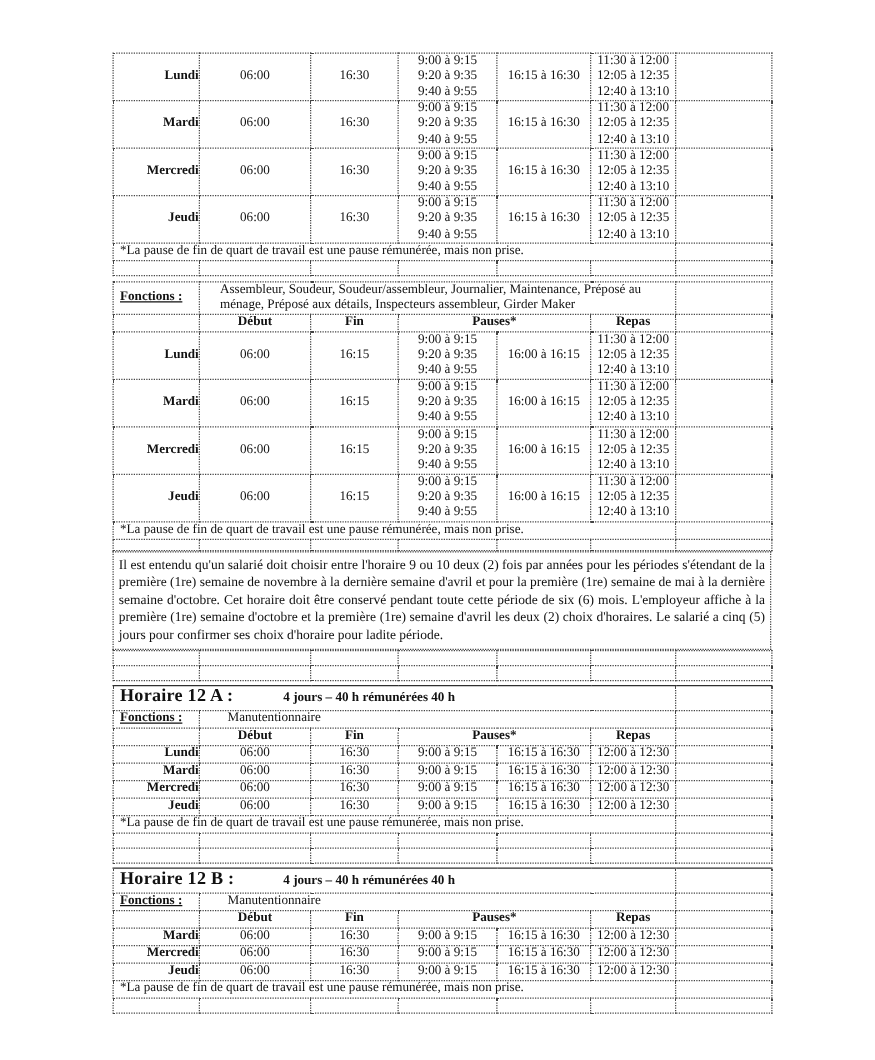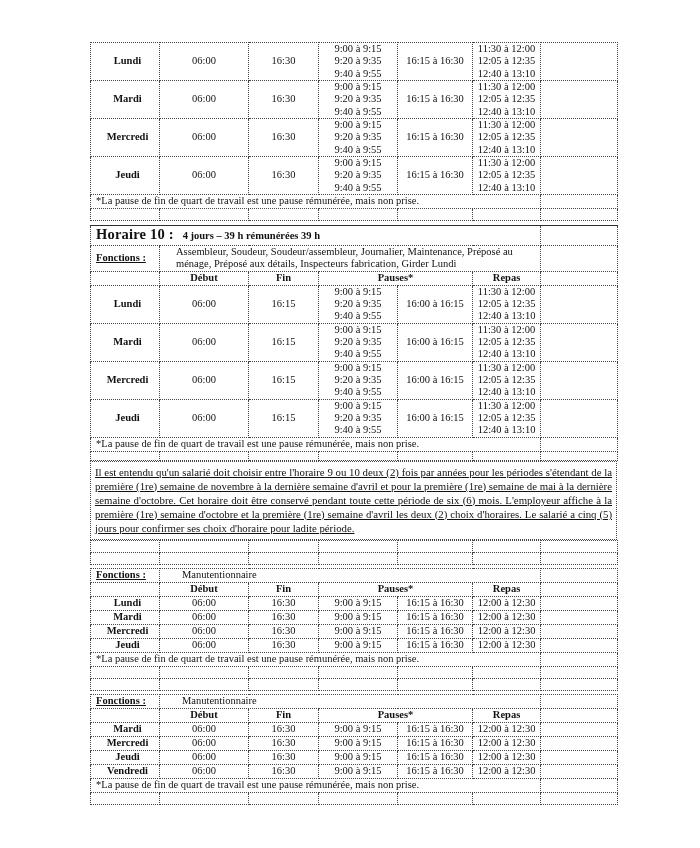--- a/index.html
+++ b/index.html
@@ -12,21 +12,21 @@
 
   table{border-collapse:collapse;table-layout:fixed;width:527px;}
   td{
     border:1px dotted #454545;
     font-size:10.5px;line-height:12.1px;
     padding:0;text-align:center;vertical-align:middle;
     overflow:hidden;white-space:nowrap;
   }
   tr.day-tall td{height:37px;}
   tr.day-short td{height:13px;}
-  .c-day{text-align:center;padding-left:5px;font-weight:bold;}
+  .c-day{text-align:right;padding-left:5px;font-weight:bold;}
 
   .title-row td{border-top:1px solid #2e2e2e;text-align:left;padding:2px 0 2px 5px;height:15px;}
   .t-title{font-size:14.5px;font-weight:bold;letter-spacing:.2px;}
   .t-sub{font-size:10.5px;font-weight:bold;}
   .tw-narrow .t-title{display:inline-block;min-width:84px;}
   .tw-wide  .t-title{display:inline-block;min-width:128px;}
 
   .fonctions-row td{text-align:left;height:13px;}
   .f-label{font-weight:bold;padding-left:5px;text-decoration:underline;}
   .f-val{white-space:normal;line-height:12.3px;padding-right:6px;}
@@ -38,21 +38,20 @@
   .spacer-row td{height:11px;}
   .spacer-short td{height:8px;}
 
   .mb4{margin-bottom:4px;}
   .mb3{margin-bottom:3px;}
 
   .para-box{
     box-sizing:border-box;width:527px;border:1px dotted #454545;
     padding:3px 4px 4px 4px;font-size:10.8px;line-height:14px;
     text-align:justify;
-    text-decoration:underline;
   }
 </style>
 </head>
 <body>
 
 <div class="page">
 
   <table class="mb4">
     <colgroup>
         <col style="width:69px">
@@ -158,30 +157,23 @@
     <colgroup>
         <col style="width:69px">
         <col style="width:89px">
         <col style="width:70px">
         <col style="width:79px">
         <col style="width:75px">
         <col style="width:68px">
         <col style="width:77px">
       </colgroup>
     <tbody>
-      <tr class="title-row tw-narrow">
-        <td colspan="6">
-          <span class="t-title">Horaire 10 :</span>
-          <span class="t-sub">4 jours – 39 h rémunérées 39 h</span>
-        </td>
-        <td></td>
-      </tr>
       <tr class="fonctions-row">
         <td class="f-label">Fonctions :</td>
-        <td class="f-val pad16" colspan="5">Assembleur, Soudeur, Soudeur/assembleur, Journalier, Maintenance, Préposé au ménage, Préposé aux détails, Inspecteurs fabrication, Girder Lundi</td>
+        <td class="f-val pad16" colspan="5">Assembleur, Soudeur, Soudeur/assembleur, Journalier, Maintenance, Préposé au ménage, Préposé aux détails, Inspecteurs assembleur, Girder Maker</td>
         <td></td>
       </tr>
       <tr class="head-row">
         <td></td>
         <td>Début</td>
         <td>Fin</td>
         <td colspan="2">Pauses*</td>
         <td>Repas</td>
         <td></td>
       </tr>
@@ -315,20 +307,27 @@
     <colgroup>
         <col style="width:69px">
         <col style="width:89px">
         <col style="width:70px">
         <col style="width:79px">
         <col style="width:75px">
         <col style="width:68px">
         <col style="width:77px">
       </colgroup>
     <tbody>
+      <tr class="title-row tw-wide">
+        <td colspan="6">
+          <span class="t-title">Horaire 12 A :</span>
+          <span class="t-sub">4 jours – 40 h rémunérées 40 h</span>
+        </td>
+        <td></td>
+      </tr>
       <tr class="fonctions-row">
         <td class="f-label">Fonctions :</td>
         <td class="f-val pad22" colspan="5">Manutentionnaire</td>
         <td></td>
       </tr>
       <tr class="head-row">
         <td></td>
         <td>Début</td>
         <td>Fin</td>
         <td colspan="2">Pauses*</td>
@@ -408,20 +407,27 @@
     <colgroup>
         <col style="width:69px">
         <col style="width:89px">
         <col style="width:70px">
         <col style="width:79px">
         <col style="width:75px">
         <col style="width:68px">
         <col style="width:77px">
       </colgroup>
     <tbody>
+      <tr class="title-row tw-wide">
+        <td colspan="6">
+          <span class="t-title">Horaire 12 B :</span>
+          <span class="t-sub">4 jours – 40 h rémunérées 40 h</span>
+        </td>
+        <td></td>
+      </tr>
       <tr class="fonctions-row">
         <td class="f-label">Fonctions :</td>
         <td class="f-val pad22" colspan="5">Manutentionnaire</td>
         <td></td>
       </tr>
       <tr class="head-row">
         <td></td>
         <td>Début</td>
         <td>Fin</td>
         <td colspan="2">Pauses*</td>
@@ -454,29 +460,20 @@
         <tr class="day-short">
           <td class="c-day">Jeudi</td>
           <td>06:00</td>
           <td>16:30</td>
           <td>9:00 à 9:15</td>
           <td>16:15 à 16:30</td>
           <td>12:00 à 12:30</td>
           <td></td>
         </tr>
 
-        <tr class="day-short">
-          <td class="c-day">Vendredi</td>
-          <td>06:00</td>
-          <td>16:30</td>
-          <td>9:00 à 9:15</td>
-          <td>16:15 à 16:30</td>
-          <td>12:00 à 12:30</td>
-          <td></td>
-        </tr>
       </tbody>
     <tbody>
       <tr class="footnote-row">
         <td colspan="6">*La pause de fin de quart de travail est une pause rémunérée, mais non prise.</td>
         <td></td>
       </tr>
       <tr class="spacer-row">
           <td></td>
           <td></td>
           <td></td>

